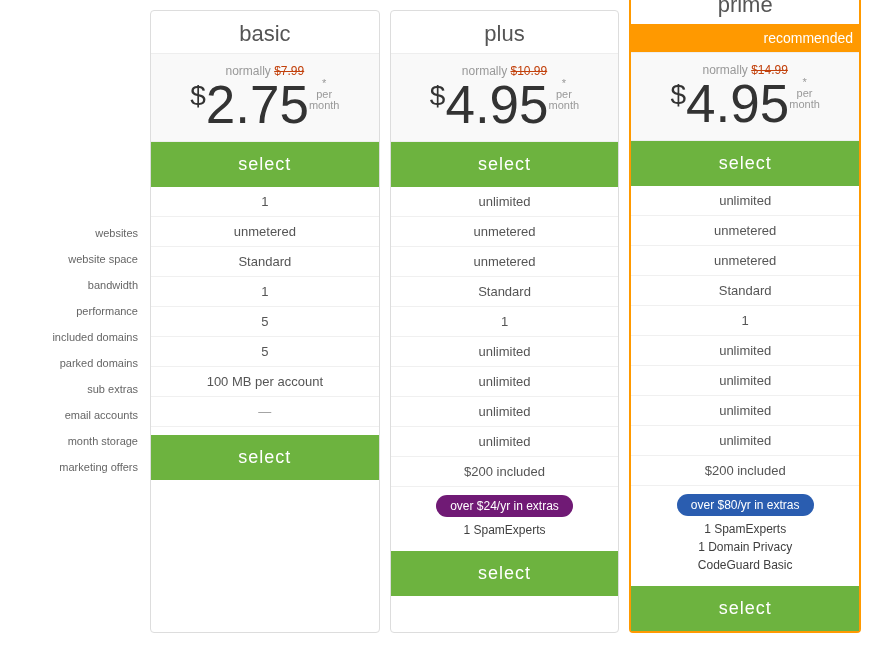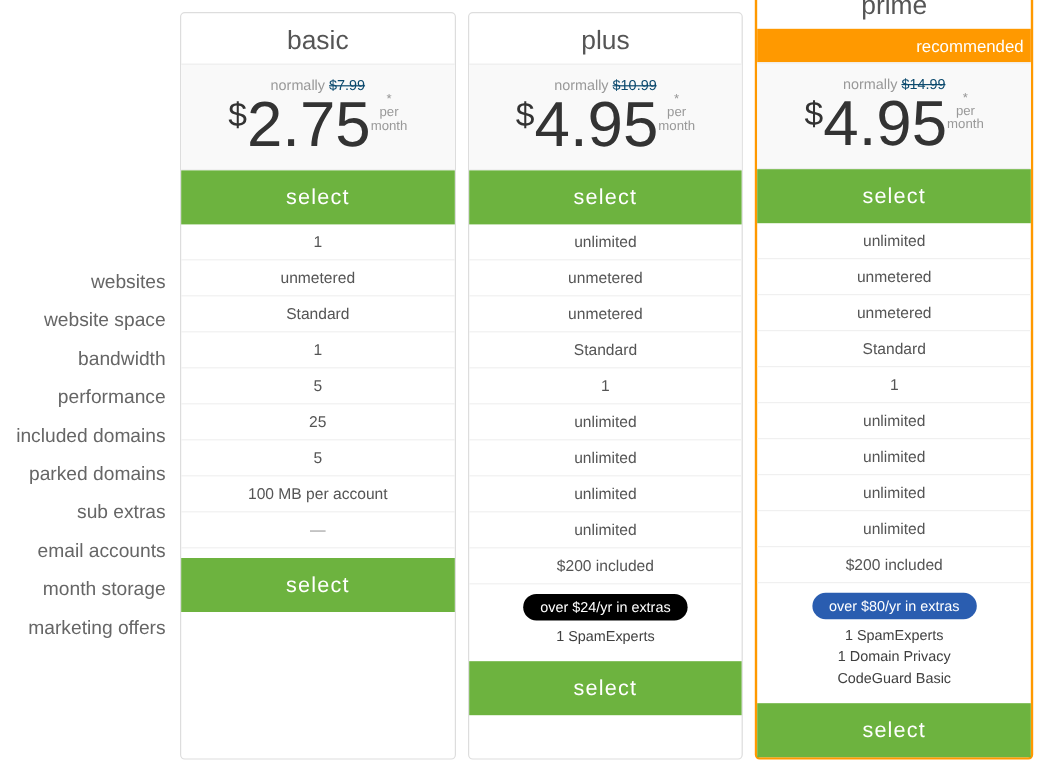--- a/index.html
+++ b/index.html
@@ -21,21 +21,21 @@
     .feature-labels {
       width: 140px;
       padding-top: 210px;
       display: flex;
       flex-direction: column;
       gap: 0;
     }
     .feature-label {
       text-align: right;
       color: #666;
-      font-size: 16px;
+      font-size: 11px;
       padding: 7px 12px 7px 0;
       white-space: nowrap;
     }
     .plans-wrapper {
       display: flex;
       gap: 10px;
       flex: 1;
     }
     .plan {
       flex: 1;
@@ -72,21 +72,21 @@
       text-align: center;
       padding: 10px 0;
       border-top: 1px solid #eee;
       border-bottom: 1px solid #eee;
     }
     .normally {
       font-size: 12px;
       color: #999;
     }
     .normally s {
-      color: #0c4a6e;
+      color: #c2410c;
     }
     .price-main {
       display: flex;
       align-items: flex-start;
       justify-content: center;
       line-height: 1;
     }
     .price-dollar {
       font-size: 28px;
       color: #333;
@@ -121,21 +121,21 @@
     }
     .feature-value {
       text-align: center;
       color: #555;
       font-size: 13px;
       padding: 7px 10px;
       border-bottom: 1px solid #f0f0f0;
     }
     .feature-value.dash { color: #999; }
     .extras-badge {
-      background: #000000;
+      background: #701a75;
       color: white;
       border-radius: 20px;
       padding: 4px 14px;
       font-size: 12px;
       display: inline-block;
       margin: 4px auto;
     }
     .extras-badge.blue {
       background: #2a5db0;
       text-align: center;
@@ -198,21 +198,20 @@
           </div>
         </div>
       </div>
       <button class="select-btn">select</button>
       <div class="feature-rows">
         <div class="feature-value">1</div>
         <div class="feature-value">unmetered</div>
         <div class="feature-value">Standard</div>
         <div class="feature-value">1</div>
         <div class="feature-value">5</div>
-        <div class="feature-value">25</div>
         <div class="feature-value">5</div>
         <div class="feature-value">100 MB per account</div>
         <div class="feature-value dash">—</div>
       </div>
       <button class="select-btn-bottom">select</button>
     </div>
 
     <div class="plan">
       <div class="plan-title">plus</div>
       <div class="price-box">

